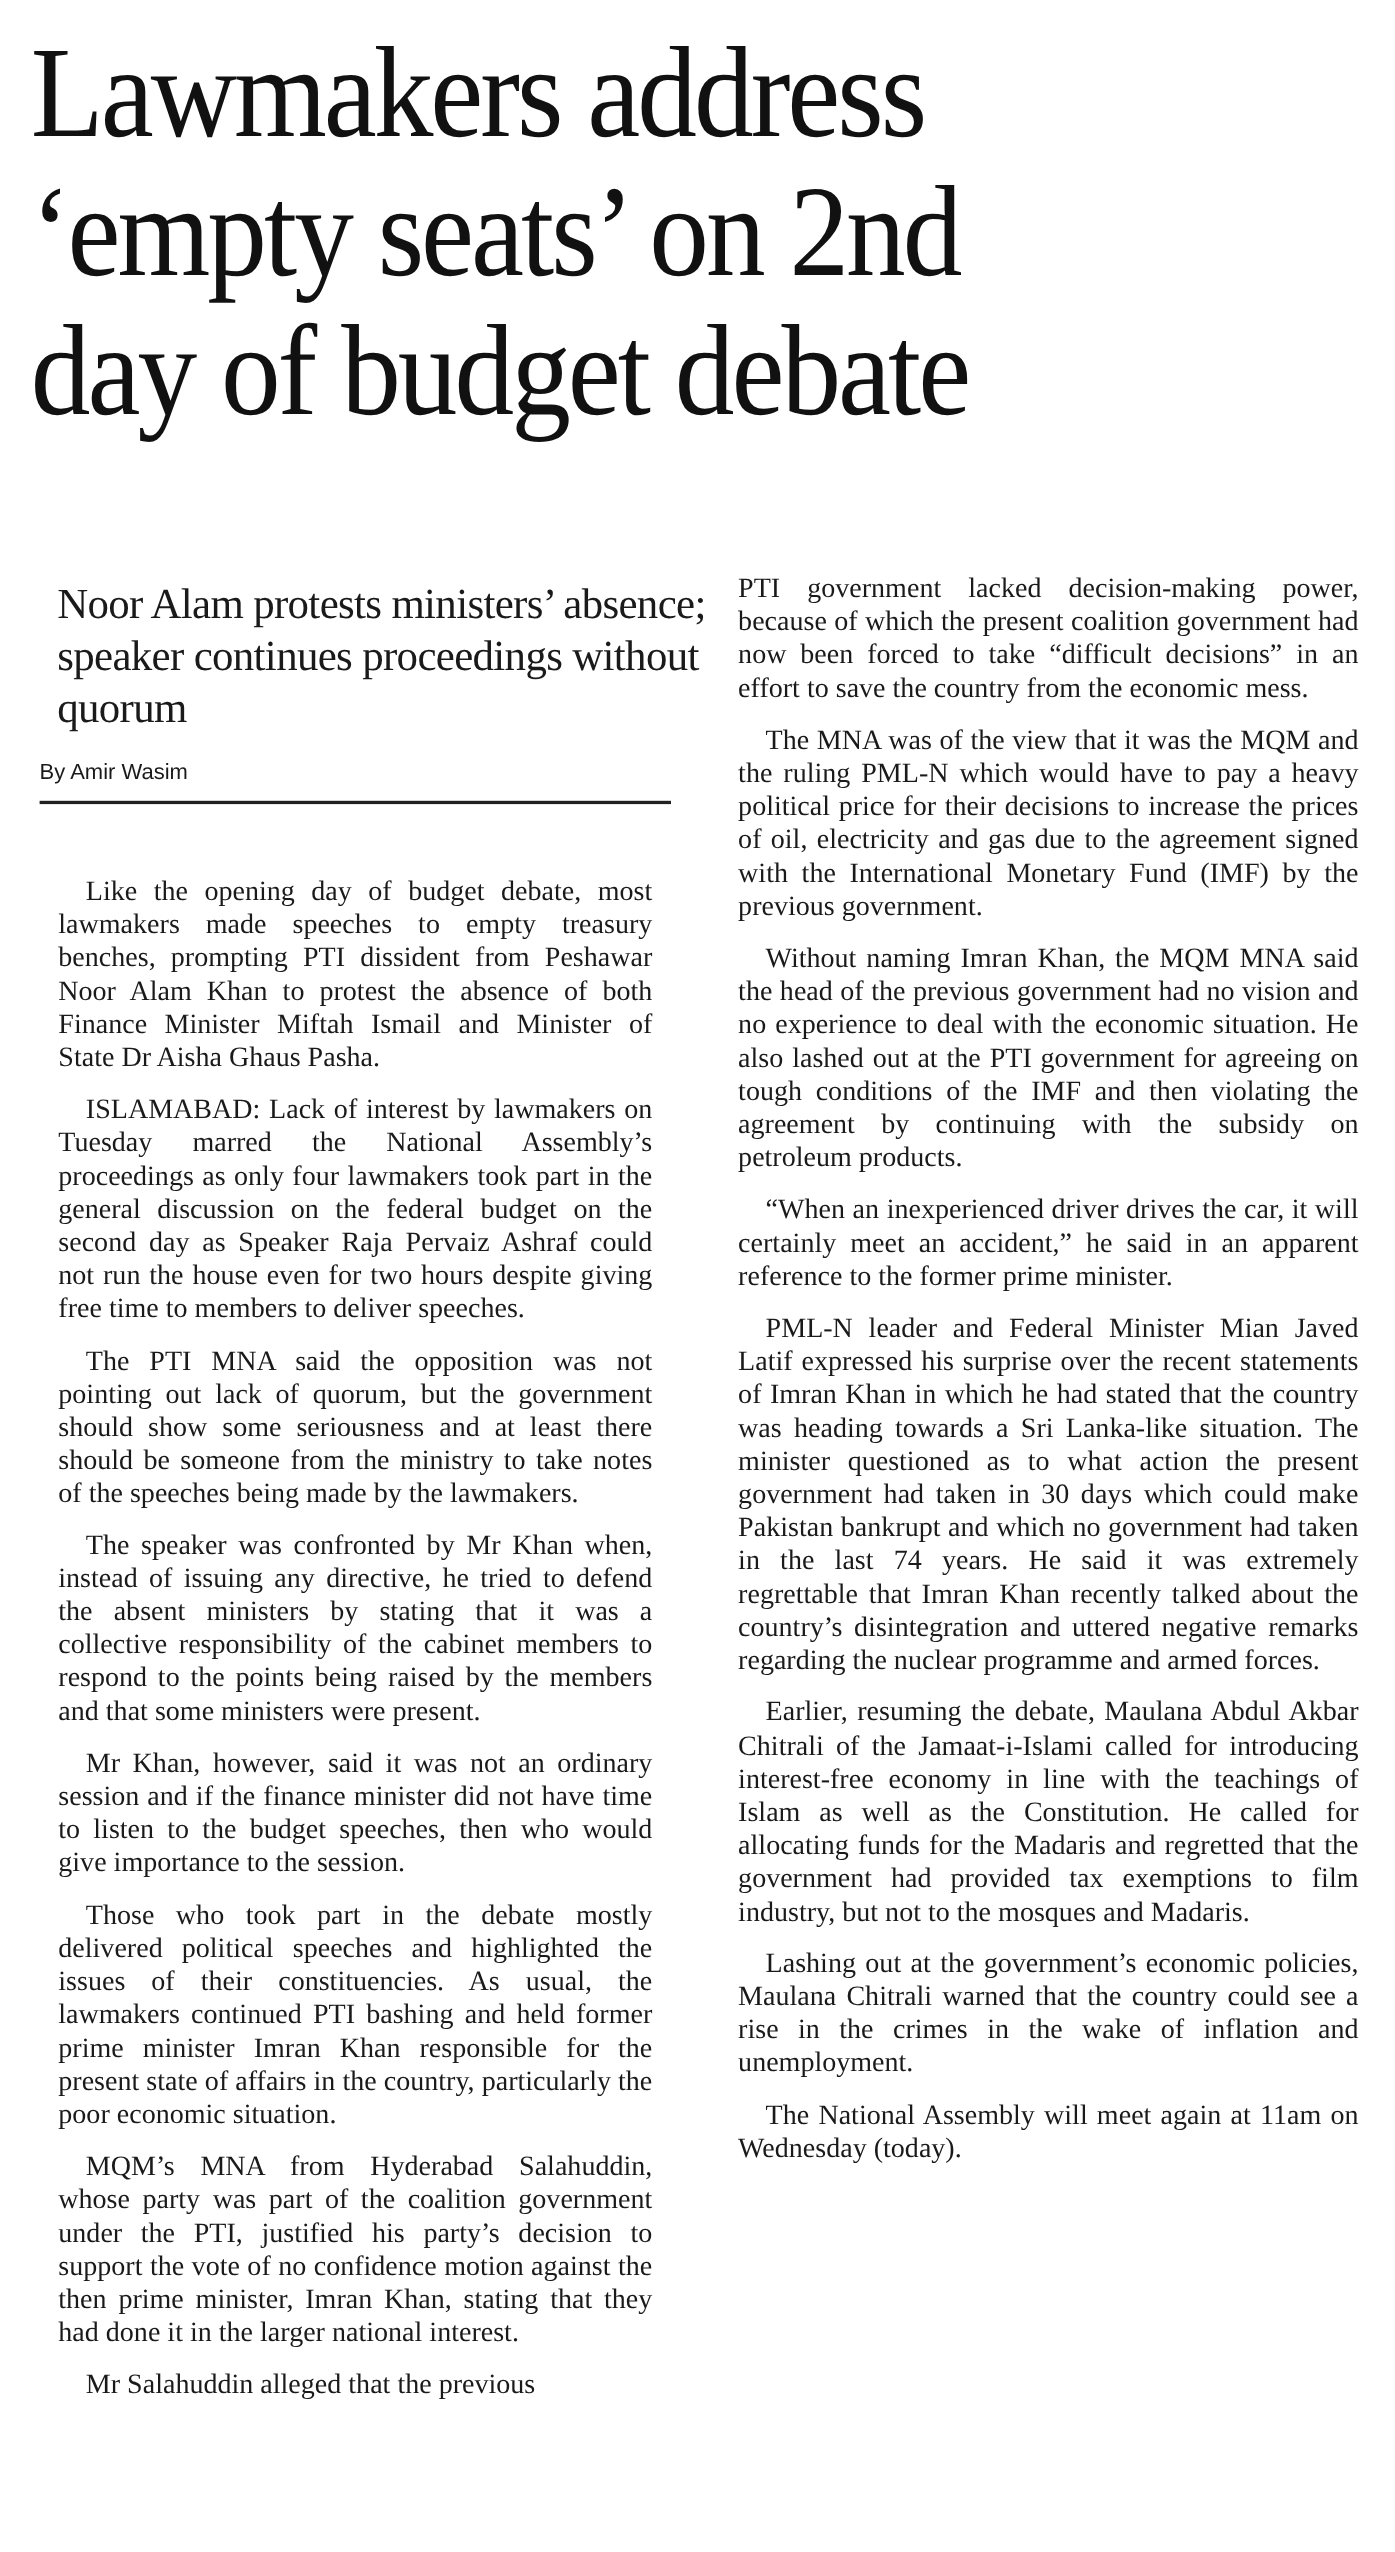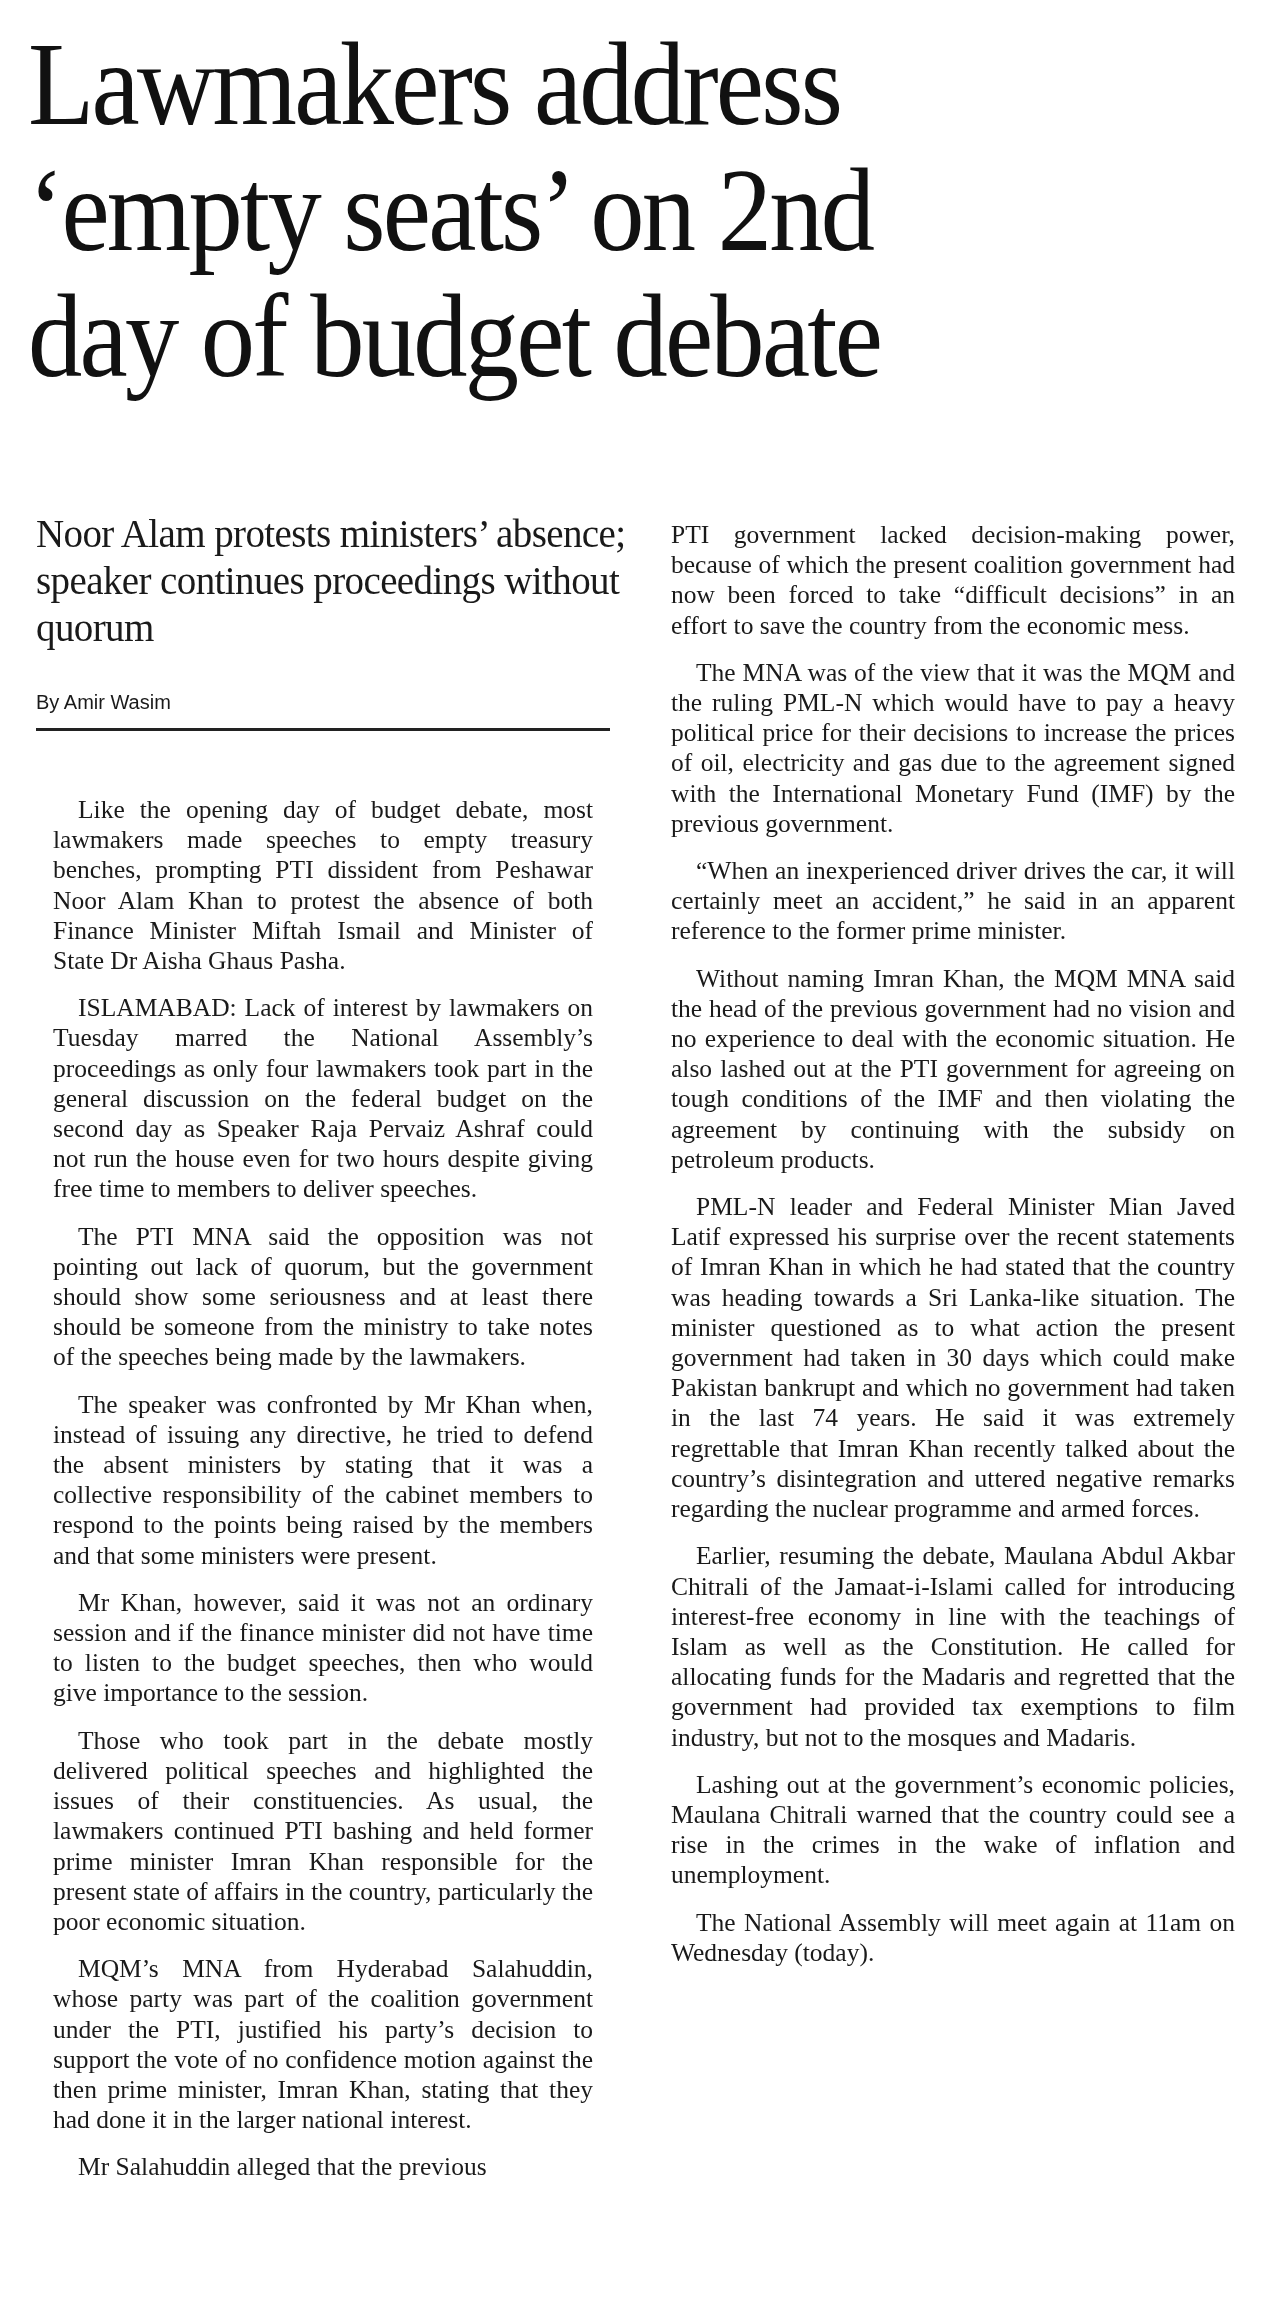--- a/index.html
+++ b/index.html
@@ -11,21 +11,21 @@
     transform:scaleX(0.92); transform-origin:left top;
     margin:0; font-weight:normal; color:#111;
   }
   .headline .line { display:block; white-space:nowrap; }
   .col { position:absolute; top:0; }
   .left { left:36px; width:574px; }
   .right { left:654px; width:598px; }
   .deck {
     position:absolute; left:36px; top:510px; width:590px;
     font-family:"Liberation Serif","DejaVu Serif",serif;
-    font-size:39px; line-height:47px; margin:0; font-weight:normal; color:#1a1a1a;
+    font-size:39px; line-height:47px; margin:16px; font-weight:normal; color:#1a1a1a;
     letter-spacing:-0.6px;
   }
   .byline {
     position:absolute; left:36px; top:685px; width:574px;
     font-family:"Liberation Sans","DejaVu Sans",sans-serif;
     font-size:20px; line-height:34px; color:#1a1a1a;
   }
   .rule { position:absolute; left:36px; top:728px; width:574px; height:3px; background:#222; }
   .body-text {
     font-family:"Liberation Serif","DejaVu Serif",serif;
@@ -60,20 +60,20 @@
     <p>Those who took part in the debate mostly delivered political speeches and highlighted the issues of their constituencies. As usual, the lawmakers continued PTI bashing and held former prime minister Imran Khan responsible for the present state of affairs in the country, particularly the poor economic situation.</p>
     <p>MQM’s MNA from Hyderabad Salahuddin, whose party was part of the coalition government under the PTI, justified his party’s decision to support the vote of no confidence motion against the then prime minister, Imran Khan, stating that they had done it in the larger national interest.</p>
     <p>Mr Salahuddin alleged that the previous</p>
   </div>
 </div>
 
 <div class="col right">
   <div class="body-text">
     <p class="cont">PTI government lacked decision-making power, because of which the present coalition government had now been forced to take “difficult decisions” in an effort to save the country from the economic mess.</p>
     <p>The MNA was of the view that it was the MQM and the ruling PML-N which would have to pay a heavy political price for their decisions to increase the prices of oil, electricity and gas due to the agreement signed with the International Monetary Fund (IMF) by the previous government.</p>
+    <p>Without naming Imran Khan, the MQM MNA said the head of the previous government had no vision and no experience to deal with the economic situation. He also lashed out at the PTI government for agreeing on tough conditions of the IMF and then violating the agreement by continuing with the subsidy on petroleum products.</p>
     <p>“When an inexperienced driver drives the car, it will certainly meet an accident,” he said in an apparent reference to the former prime minister.</p>
-    <p>Without naming Imran Khan, the MQM MNA said the head of the previous government had no vision and no experience to deal with the economic situation. He also lashed out at the PTI government for agreeing on tough conditions of the IMF and then violating the agreement by continuing with the subsidy on petroleum products.</p>
     <p>PML-N leader and Federal Minister Mian Javed Latif expressed his surprise over the recent statements of Imran Khan in which he had stated that the country was heading towards a Sri Lanka-like situation. The minister questioned as to what action the present government had taken in 30 days which could make Pakistan bankrupt and which no government had taken in the last 74 years. He said it was extremely regrettable that Imran Khan recently talked about the country’s disintegration and uttered negative remarks regarding the nuclear programme and armed forces.</p>
     <p>Earlier, resuming the debate, Maulana Abdul Akbar Chitrali of the Jamaat-i-Islami called for introducing interest-free economy in line with the teachings of Islam as well as the Constitution. He called for allocating funds for the Madaris and regretted that the government had provided tax exemptions to film industry, but not to the mosques and Madaris.</p>
     <p>Lashing out at the government’s economic policies, Maulana Chitrali warned that the country could see a rise in the crimes in the wake of inflation and unemployment.</p>
     <p>The National Assembly will meet again at 11am on Wednesday (today).</p>
   </div>
 </div>
 
 </body></html>

